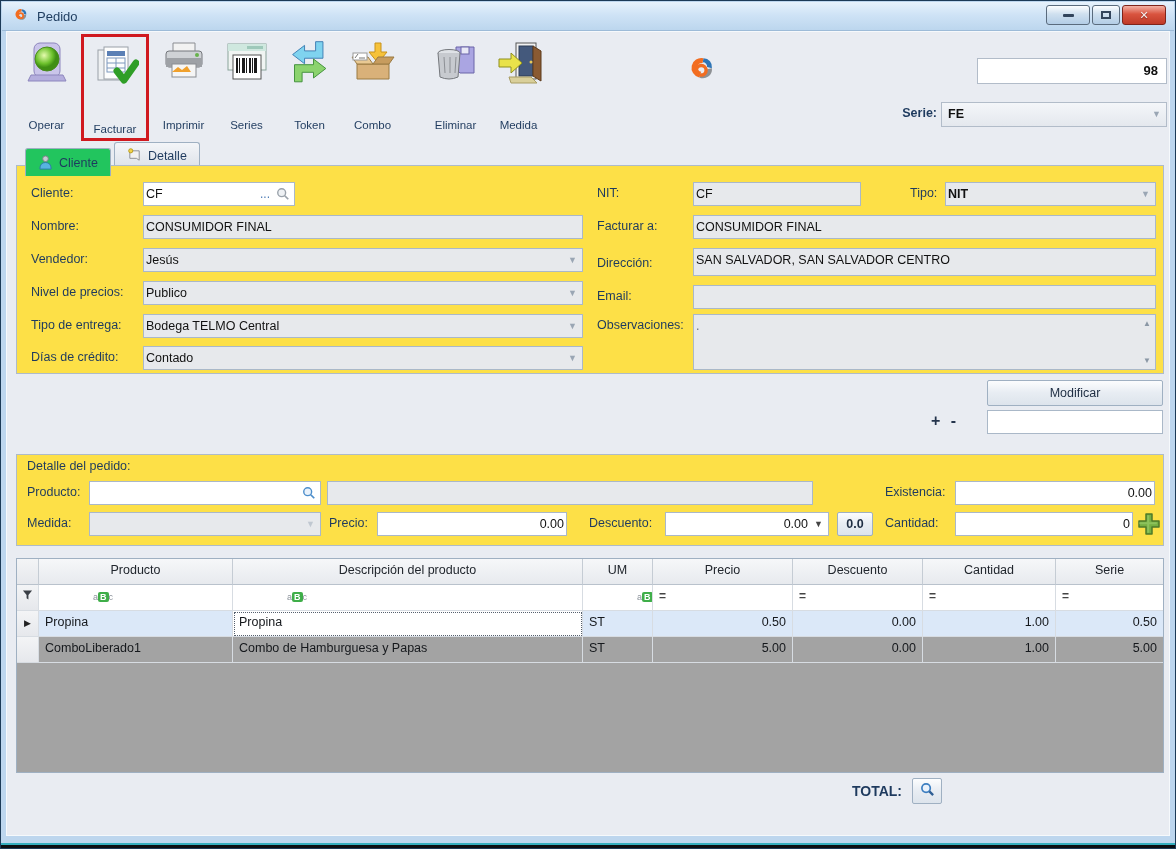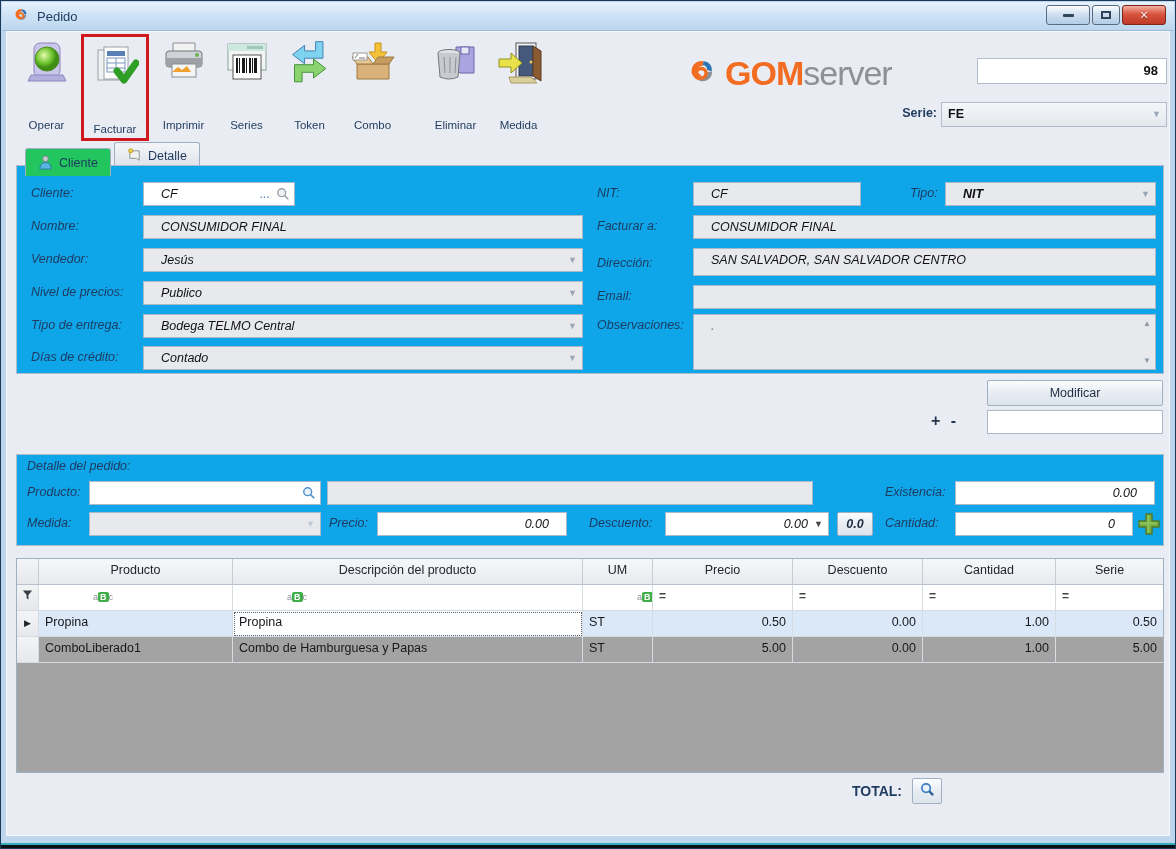--- a/index.html
+++ b/index.html
@@ -78,28 +78,28 @@
     height:26px; display:flex; align-items:center; padding:0 12px;
     border:1px solid #9fb0c2; border-bottom:none; border-radius:3px 3px 0 0;
     background:linear-gradient(#f3f5f8,#dde2e9); margin-right:3px;
     font-size:12.5px; color:#1e3a5e; cursor:pointer; position:relative; top:2px;
   }
   .tab.active{ background:#22c55e; height:28px; top:8px; z-index:2; }
   .tab .tic{ margin-right:6px; }
 
   
   .panel{
-    position:absolute; border:1px solid #aebbc9; background:#0ea5e9;font-style:italic;
+    position:absolute; border:1px solid #aebbc9; background:#fde047;
   }
   .form-panel{ left:9px; top:133px; width:1148px; height:209px; z-index:1; }
 
   .lbl{ position:absolute; font-size:12.5px; color:#1e3a5e; white-space:nowrap; }
   .field{
     position:absolute; height:24px; border:1px solid #aab8c8; background:#e7e9ec;
-    font-size:12.5px; color:#111; padding:4px 17px; white-space:nowrap; overflow:hidden;
+    font-size:12.5px; color:#111; padding:4px 2px; white-space:nowrap; overflow:hidden;
   }
   .field.white{ background:#fff; }
   .field.bold{ font-weight:bold; }
   .combo{ cursor:pointer; }
   .cliente-extra{ position:absolute; right:24px; top:4px; color:#4d7bb5; font-size:12px; }
   .mag{ position:absolute; right:4px; top:4px; }
 
   .obs-field{ height:56px; }
   .obs-spin{ position:absolute; right:4px; top:4px; bottom:4px; display:flex;
     flex-direction:column; justify-content:space-between; font-size:8px; color:#8a97a5; }
@@ -281,23 +281,20 @@
       </div>
     </div>
 
     <div class="logo">
       <svg width="34" height="34" viewBox="0 0 24 24">
         <path d="M13 3 a6 6 0 0 1 6 7 l-3.4 -.8 a3 3 0 0 0 -3 -3.4 z" fill="#2e75b6"></path>
         <path d="M19 10 a6.4 6.4 0 0 1 -9 6.5 l1.6 -3 a3 3 0 0 0 4 -2.7 z" fill="#8d9094"></path>
         <path d="M10 16.5 a6 6 0 0 1 3 -13.5 l-.6 3.4 a3 3 0 0 0 -1 6.2 z" fill="#f26d21"></path>
         <circle cx="11.5" cy="11.5" r="3.4" fill="none" stroke="#f26d21" stroke-width="2.4"></circle>
       </svg>
-      <span class="logo-text">
-        <span class="logo-gom">GOM</span><span class="logo-server">server</span>
-      </span>
     </div>
     <div class="docnum">98</div>
     <div class="serie-label">Serie:</div>
     <div class="serie-combo combo">
       <span>FE</span>
       <span class="combo-arrow">▼</span>
     </div>
 
     <div class="tabs">
       <div class="tab active">

